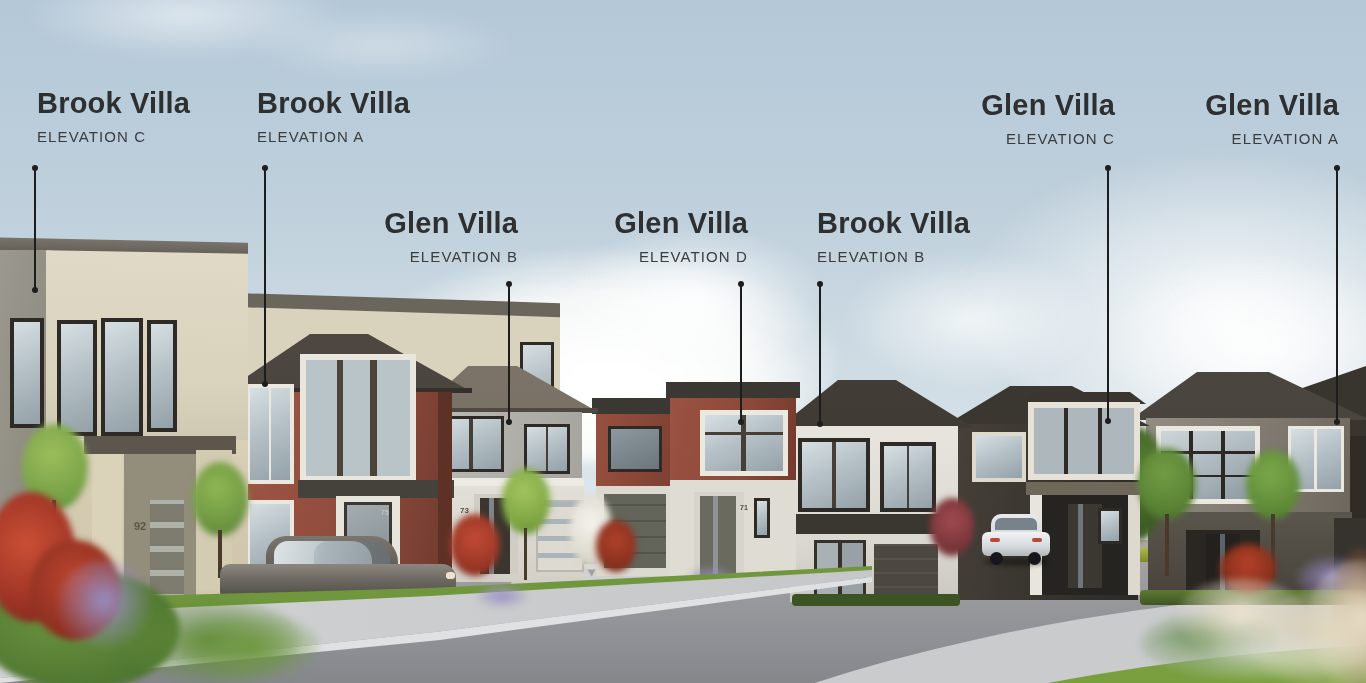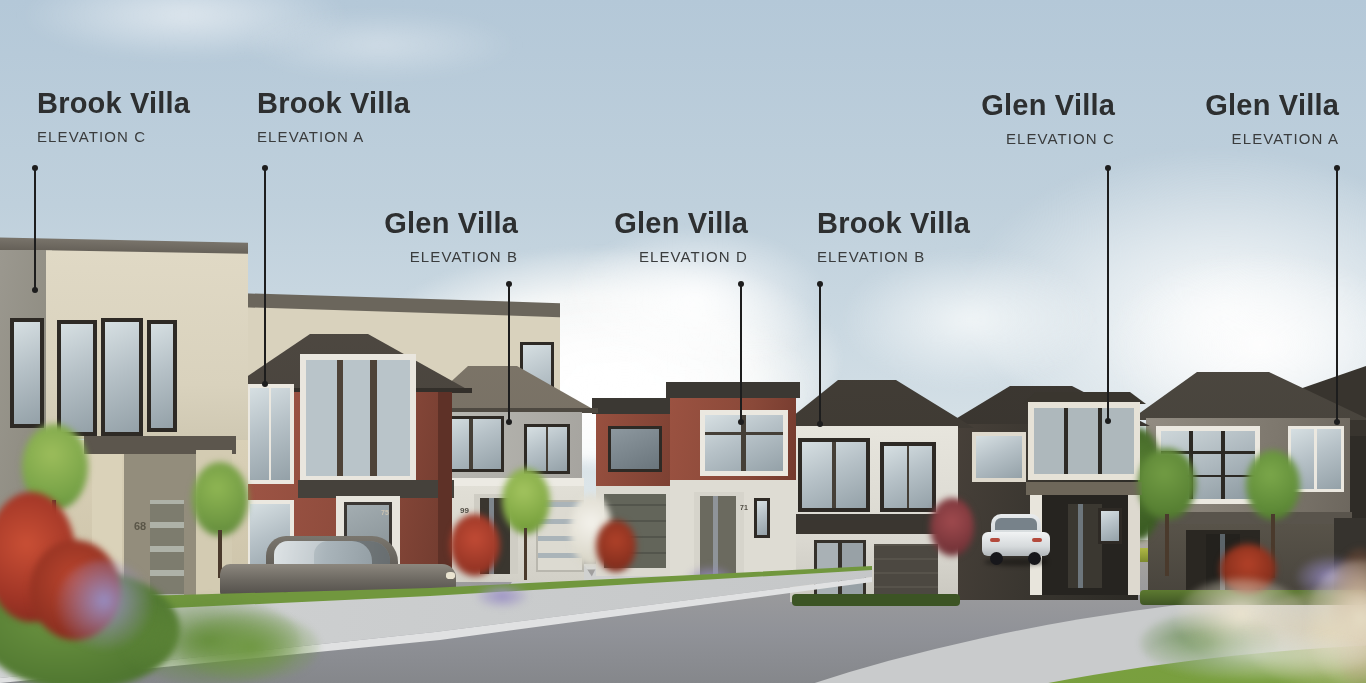--- a/index.html
+++ b/index.html
@@ -116,21 +116,21 @@
   <div class="full" style="clip-path:polygon(468px 366px,517px 366px,598px 412px,418px 412px);background:linear-gradient(180deg,#8a8274,#6e675c);z-index:14"></div>
   <div class="abs" style="left:418px;top:408px;width:180px;height:5px;background:#4e4941;z-index:14"></div>
   <div class="abs" style="left:434px;top:412px;width:148px;height:68px;background:linear-gradient(100deg,#babab4,#a6a49f);z-index:14"></div>
   <div class="w dk p2" style="left:438px;top:416px;width:66px;height:56px;z-index:14"></div>
   <div class="w dk p2" style="left:524px;top:424px;width:46px;height:50px;z-index:14"></div>
   <div class="abs" style="left:432px;top:478px;width:152px;height:8px;background:#eceae3;z-index:14"></div>
   <div class="abs brick" style="left:432px;top:486px;width:152px;height:96px;background:linear-gradient(180deg,#e1dfd6,#d2d0c7);z-index:14"></div>
   <div class="abs" style="left:474px;top:494px;width:44px;height:80px;background:#cfcdc4;z-index:14"></div>
   <div class="abs" style="left:480px;top:498px;width:30px;height:76px;background:linear-gradient(90deg,#3a362f 0 30%,#7e8差 30%,#3a362f 55%);background:linear-gradient(90deg,#3a362f 0 30%,#7e868c 30% 45%,#3a362f 45%);z-index:14"></div>
   <div class="abs" style="left:536px;top:500px;width:48px;height:72px;border:2px solid #b9b7ae;box-sizing:border-box;background:repeating-linear-gradient(0deg,#dcdad1 0 12px,#aab4b9 12px 17px);z-index:14"></div>
-  <div class="hnum" style="left:460px;top:506px;font-size:8px;color:#514d44">99</div>
+  <div class="hnum" style="left:460px;top:506px;font-size:8px;color:#514d44">73</div>
 
   <div class="abs" style="left:230px;top:298px;width:330px;height:16px;background:#6b665c;transform:skewY(1.8deg);z-index:8"></div>
   <div class="abs" style="left:230px;top:312px;width:330px;height:150px;background:#d9d2bd;transform:skewY(1.8deg);z-index:8"></div>
   <div class="w dk" style="left:520px;top:342px;width:34px;height:84px;z-index:8"></div>
 
   <div class="full" style="clip-path:polygon(310px 334px,368px 334px,472px 392px,224px 392px);background:linear-gradient(180deg,#59534b,#403b35);z-index:15"></div>
   <div class="abs" style="left:224px;top:388px;width:248px;height:5px;background:#332f2a;z-index:15"></div>
   <div class="abs brick" style="left:238px;top:392px;width:214px;height:198px;background:linear-gradient(100deg,#a05646 0%,#8c4a3b 60%,#6e3a2e 100%);z-index:15"></div>
   <div class="abs" style="left:300px;top:354px;width:116px;height:128px;border:6px solid #e9e6de;box-sizing:border-box;background:linear-gradient(to right,#b9c4c9 0 30%,#4e4338 30% 36%,#b9c4c9 36% 62%,#4e4338 62% 68%,#b9c4c9 68%);z-index:15"></div>
   <div class="w ww p2w" style="left:246px;top:384px;width:48px;height:100px;border-width:4px;z-index:15"></div>
@@ -148,21 +148,21 @@
   <div class="w dk" style="left:10px;top:318px;width:34px;height:110px;border-width:4px;z-index:17"></div>
   <div class="w dk" style="left:57px;top:320px;width:40px;height:116px;border-width:4px;z-index:17"></div>
   <div class="w dk" style="left:101px;top:318px;width:42px;height:118px;border-width:4px;z-index:17"></div>
   <div class="w dk" style="left:147px;top:320px;width:30px;height:112px;border-width:4px;z-index:17"></div>
   <div class="abs brick" style="left:46px;top:440px;width:202px;height:178px;background:linear-gradient(180deg,#d9d0b7,#cbc2a8);z-index:16"></div>
   <div class="abs" style="left:84px;top:436px;width:152px;height:18px;background:#5c564d;z-index:18"></div>
   <div class="abs" style="left:124px;top:454px;width:72px;height:164px;background:#938d7c;z-index:17"></div>
   <div class="abs brick" style="left:92px;top:454px;width:30px;height:164px;background:#dad2b9;z-index:18"></div>
   <div class="abs brick" style="left:196px;top:450px;width:36px;height:168px;background:#d3cbb2;z-index:18"></div>
   <div class="abs" style="left:150px;top:500px;width:34px;height:118px;background:repeating-linear-gradient(0deg,#7d7c6e 0 18px,#aeb2a8 18px 24px);z-index:18"></div>
-  <div class="hnum" style="left:134px;top:520px;font-size:11px;color:#5a5648;z-index:19">68</div>
+  <div class="hnum" style="left:134px;top:520px;font-size:11px;color:#5a5648;z-index:19">92</div>
 
   <div class="blob" style="left:762px;top:438px;width:46px;height:82px;background:radial-gradient(circle at 50% 40%,#5a8136,#3f6326 75%);z-index:11"></div>
   <div class="blob" style="left:1114px;top:428px;width:50px;height:112px;background:radial-gradient(circle at 50% 35%,#577f33,#3c5d24 75%);z-index:10"></div>
   <div class="blob" style="left:570px;top:494px;width:42px;height:72px;background:radial-gradient(circle at 50% 40%,#f4f2ec,#d9d6c8 80%);z-index:15"></div>
   <div class="blob" style="left:450px;top:514px;width:50px;height:62px;background:radial-gradient(circle at 50% 40%,#c24b35,#8e3122 80%);z-index:15"></div>
   <div class="blob" style="left:596px;top:520px;width:40px;height:52px;background:radial-gradient(circle at 50% 40%,#b04129,#7e2c1c 80%);z-index:15"></div>
   <div class="blob" style="left:930px;top:498px;width:44px;height:58px;background:radial-gradient(circle at 50% 40%,#a04a4e,#6f3136 80%);z-index:13"></div>
   <div class="blob" style="left:946px;top:504px;width:22px;height:34px;background:radial-gradient(circle,#9c4340,#6b2d28 80%);z-index:12"></div>
   <div class="blob" style="left:476px;top:584px;width:52px;height:24px;background:radial-gradient(ellipse,#9b91c4,rgba(155,145,196,0) 80%);z-index:31"></div>
   <div class="blob" style="left:686px;top:566px;width:48px;height:26px;background:radial-gradient(ellipse,#968cc0,rgba(150,140,192,0) 80%);z-index:16"></div>

